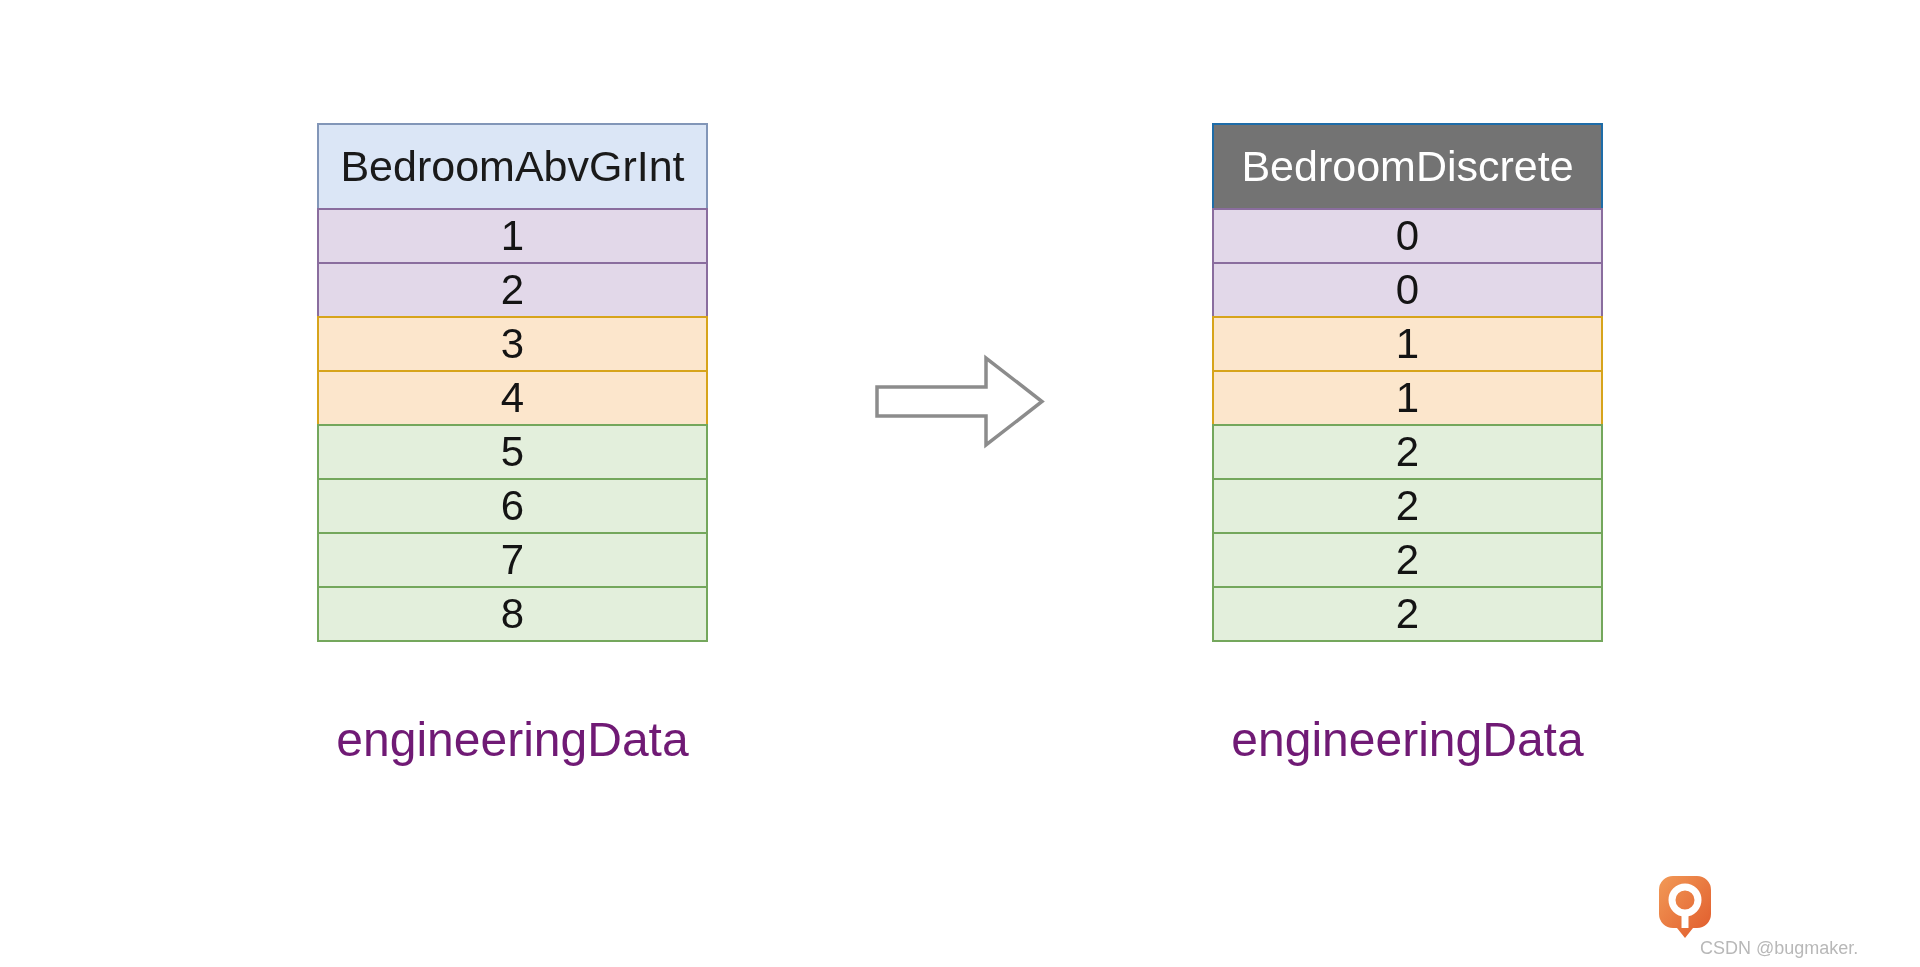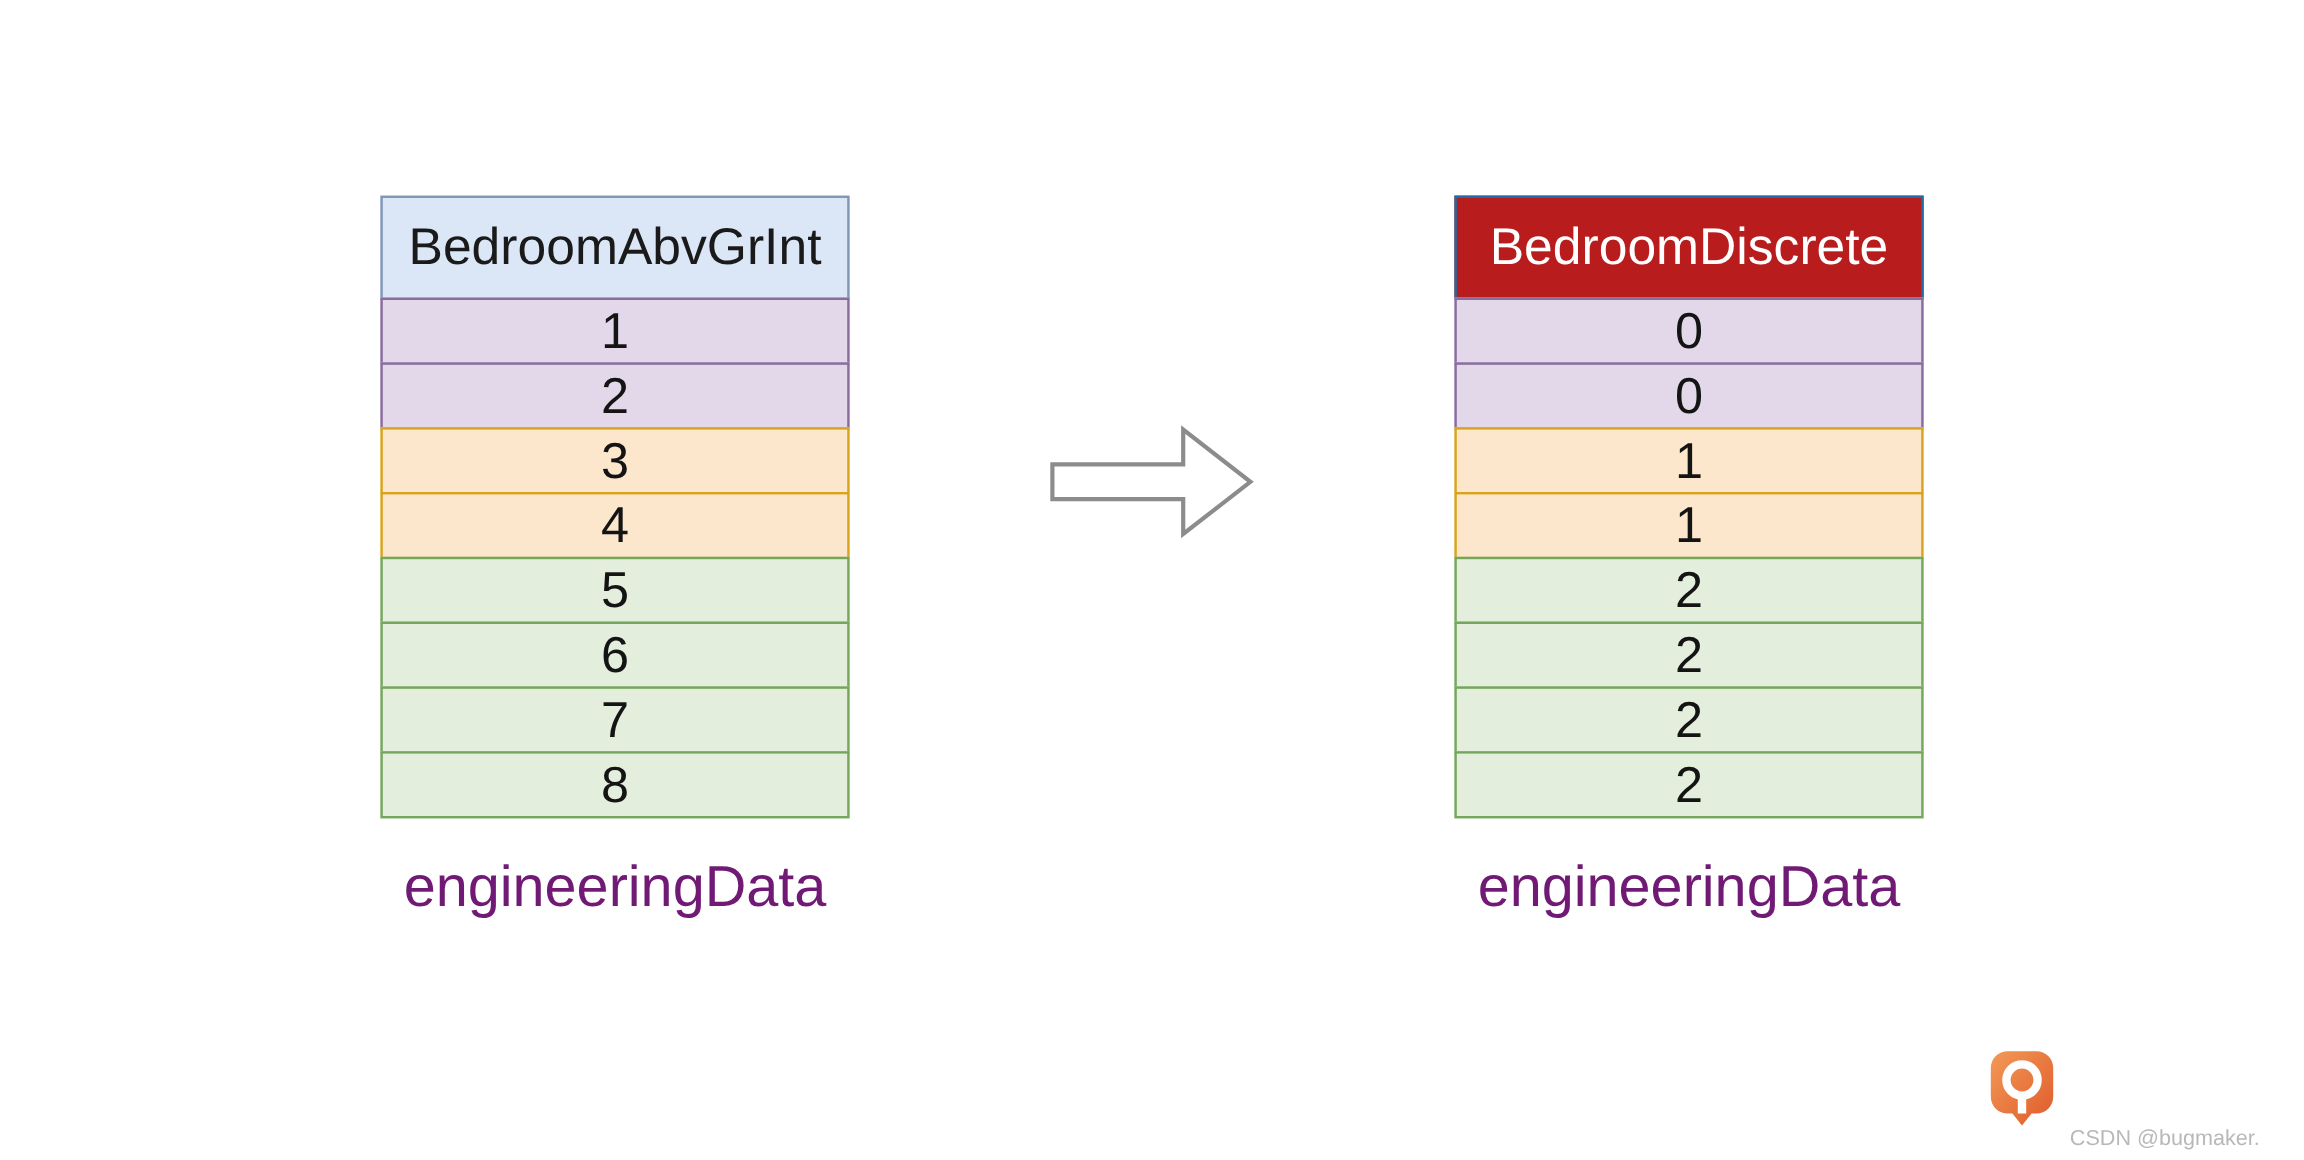--- a/index.html
+++ b/index.html
@@ -20,24 +20,23 @@
   .dtable.left  { left: 317px; }
   .dtable.right { left: 1212px; }
   .thead {
     height: 87px;
     border: 2px solid;
     display: flex;
     align-items: center;
     justify-content: center;
     font-size: 43px;
     color: #1a1a1a;
-    margin-top: 40px;
   }
   .thead.blue-light { background: #dbe6f6; border-color: #8296b8; }
-  .thead.blue-solid { background: #b91c1c; border-color: #1e6ca8; color: #ffffff; }
+  .thead.blue-solid { background: #737373; border-color: #1e6ca8; color: #ffffff; }
   .drow {
     height: 56px;
     margin-top: -2px;
     border: 2px solid;
     display: flex;
     align-items: center;
     justify-content: center;
     font-size: 42px;
     color: #141414;
   }
@@ -78,21 +77,21 @@
     letter-spacing: 1px;
     color: #a0a0a0;
     font-weight: 500;
     white-space: nowrap;
   }
   .watermark-credit {
     position: absolute;
     left: 1700px;
     top: 938px;
     width: 208px;
-    text-align: center;
+    text-align: left;
     font-size: 18px;
     color: #b8b8b8;
   }
 </style>
 </head>
 <body>
 
 <div class="canvas">
 
   <div class="dtable left">

